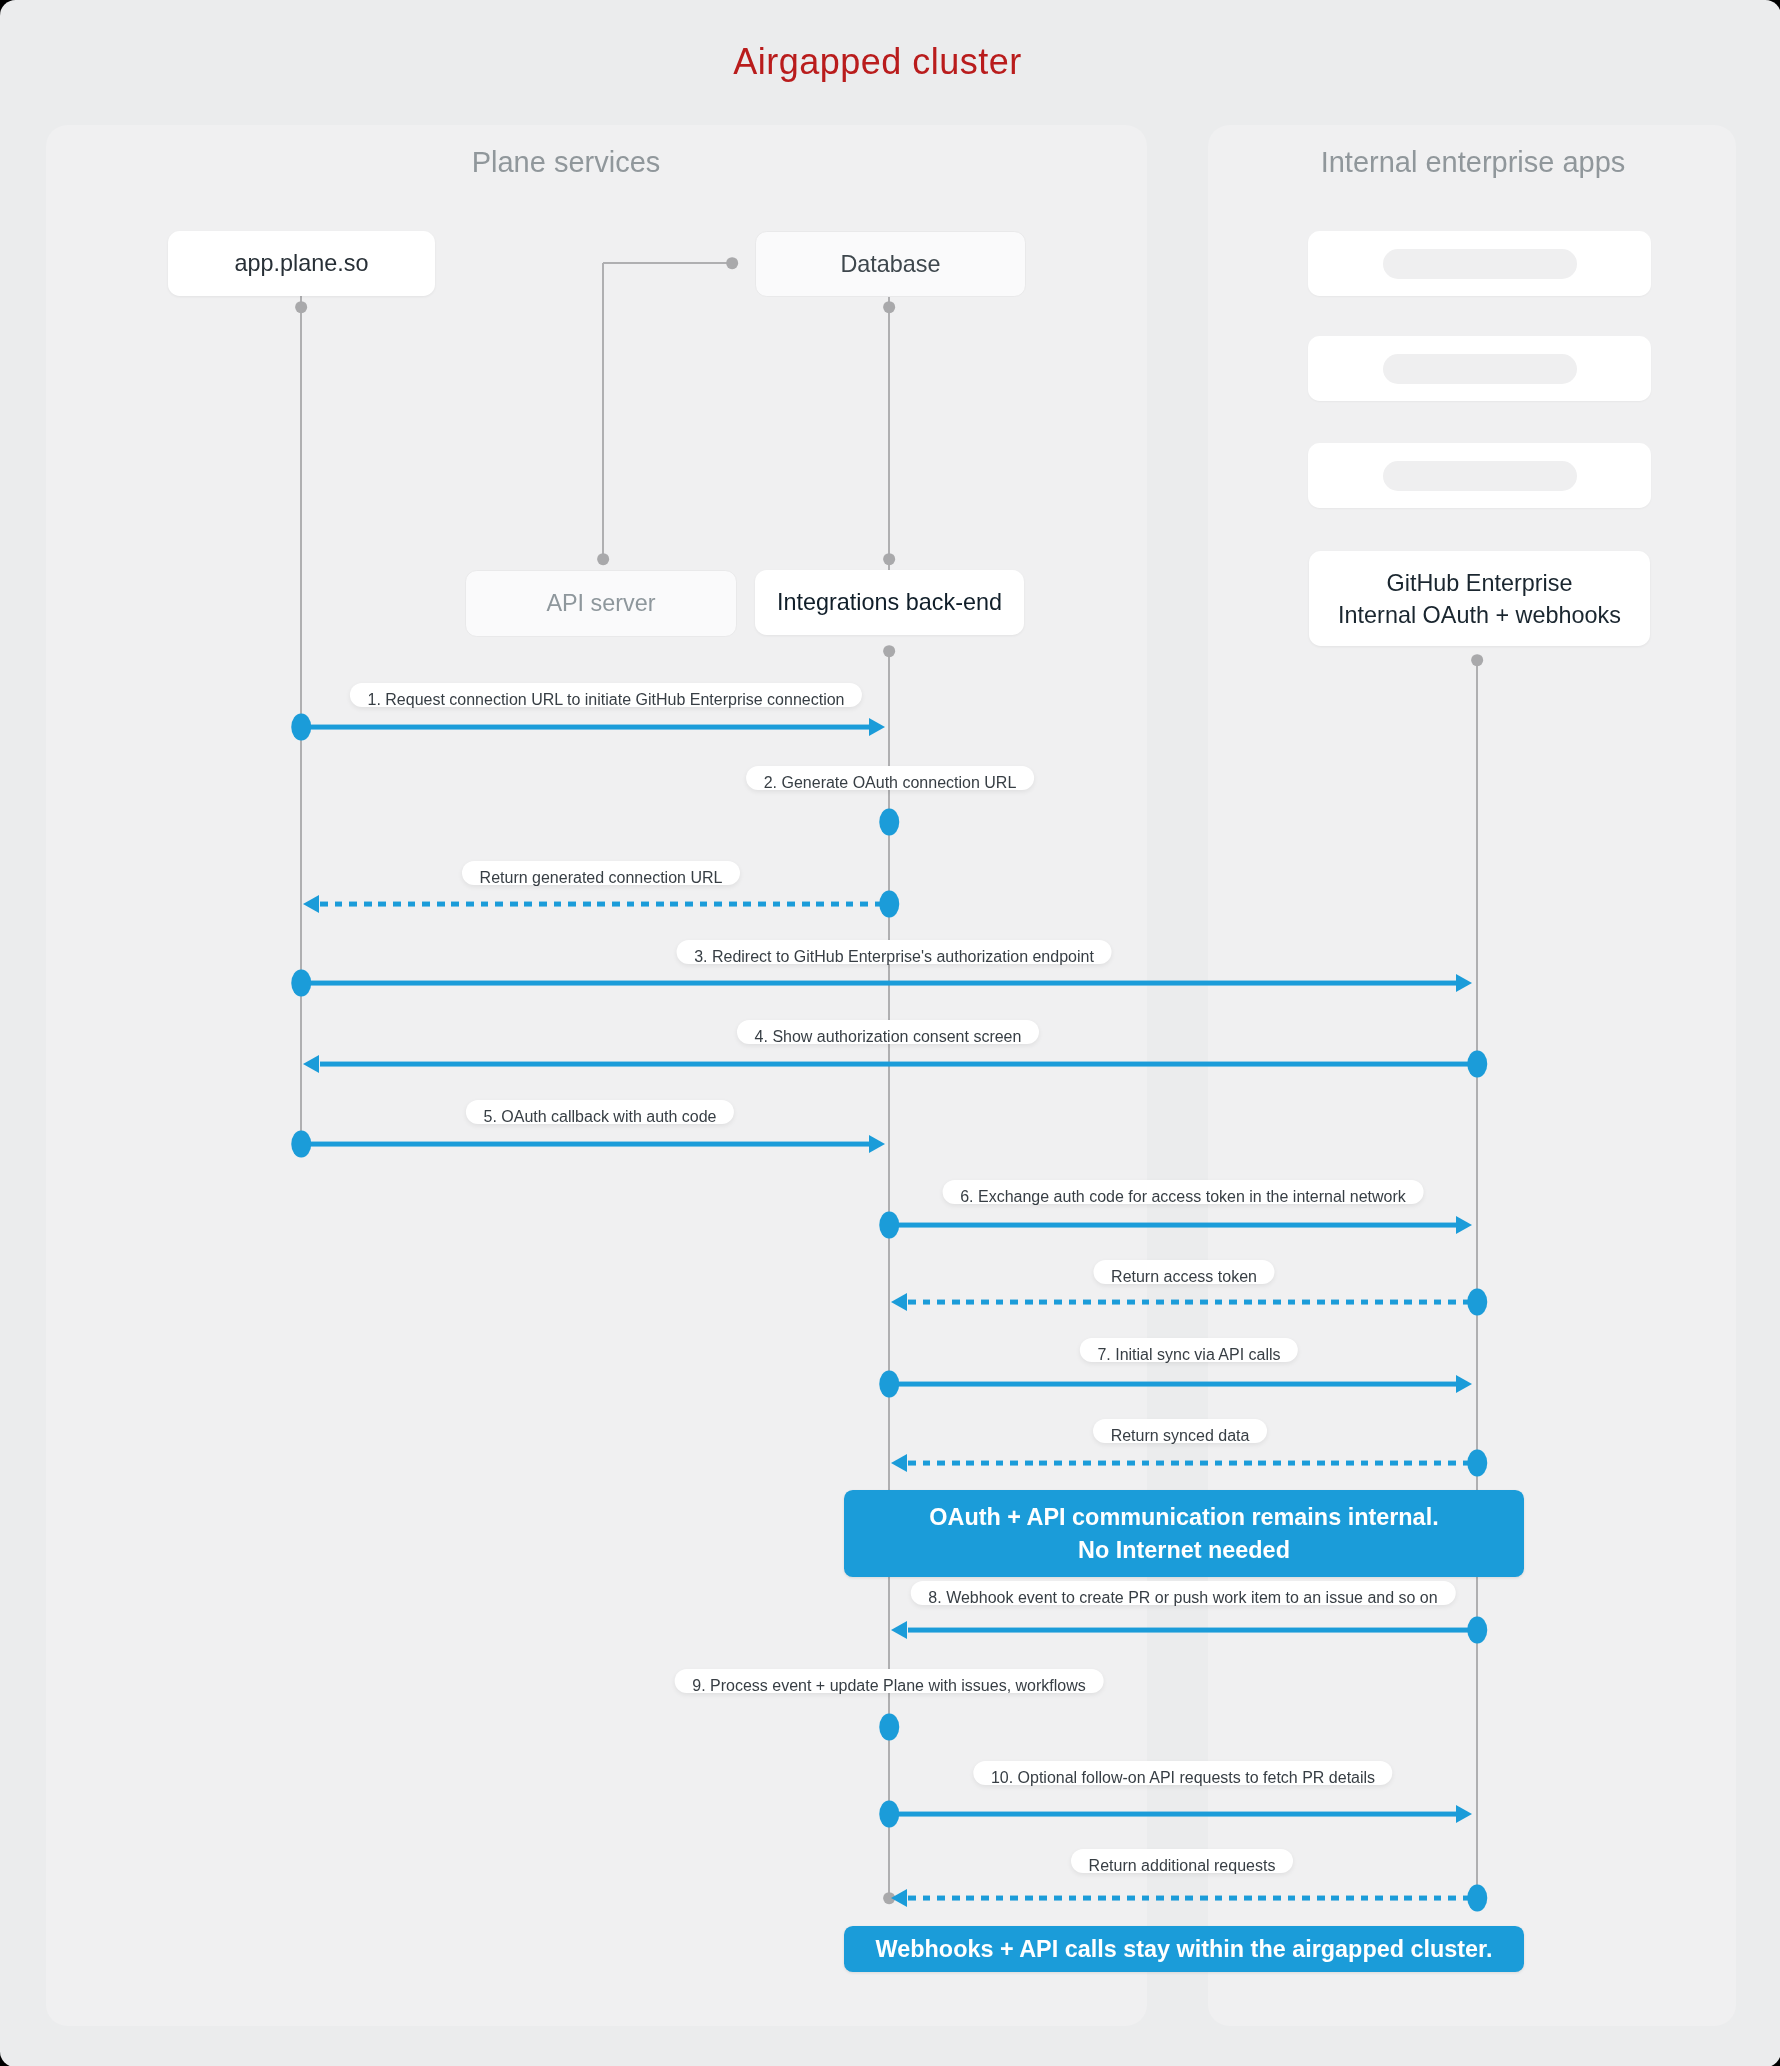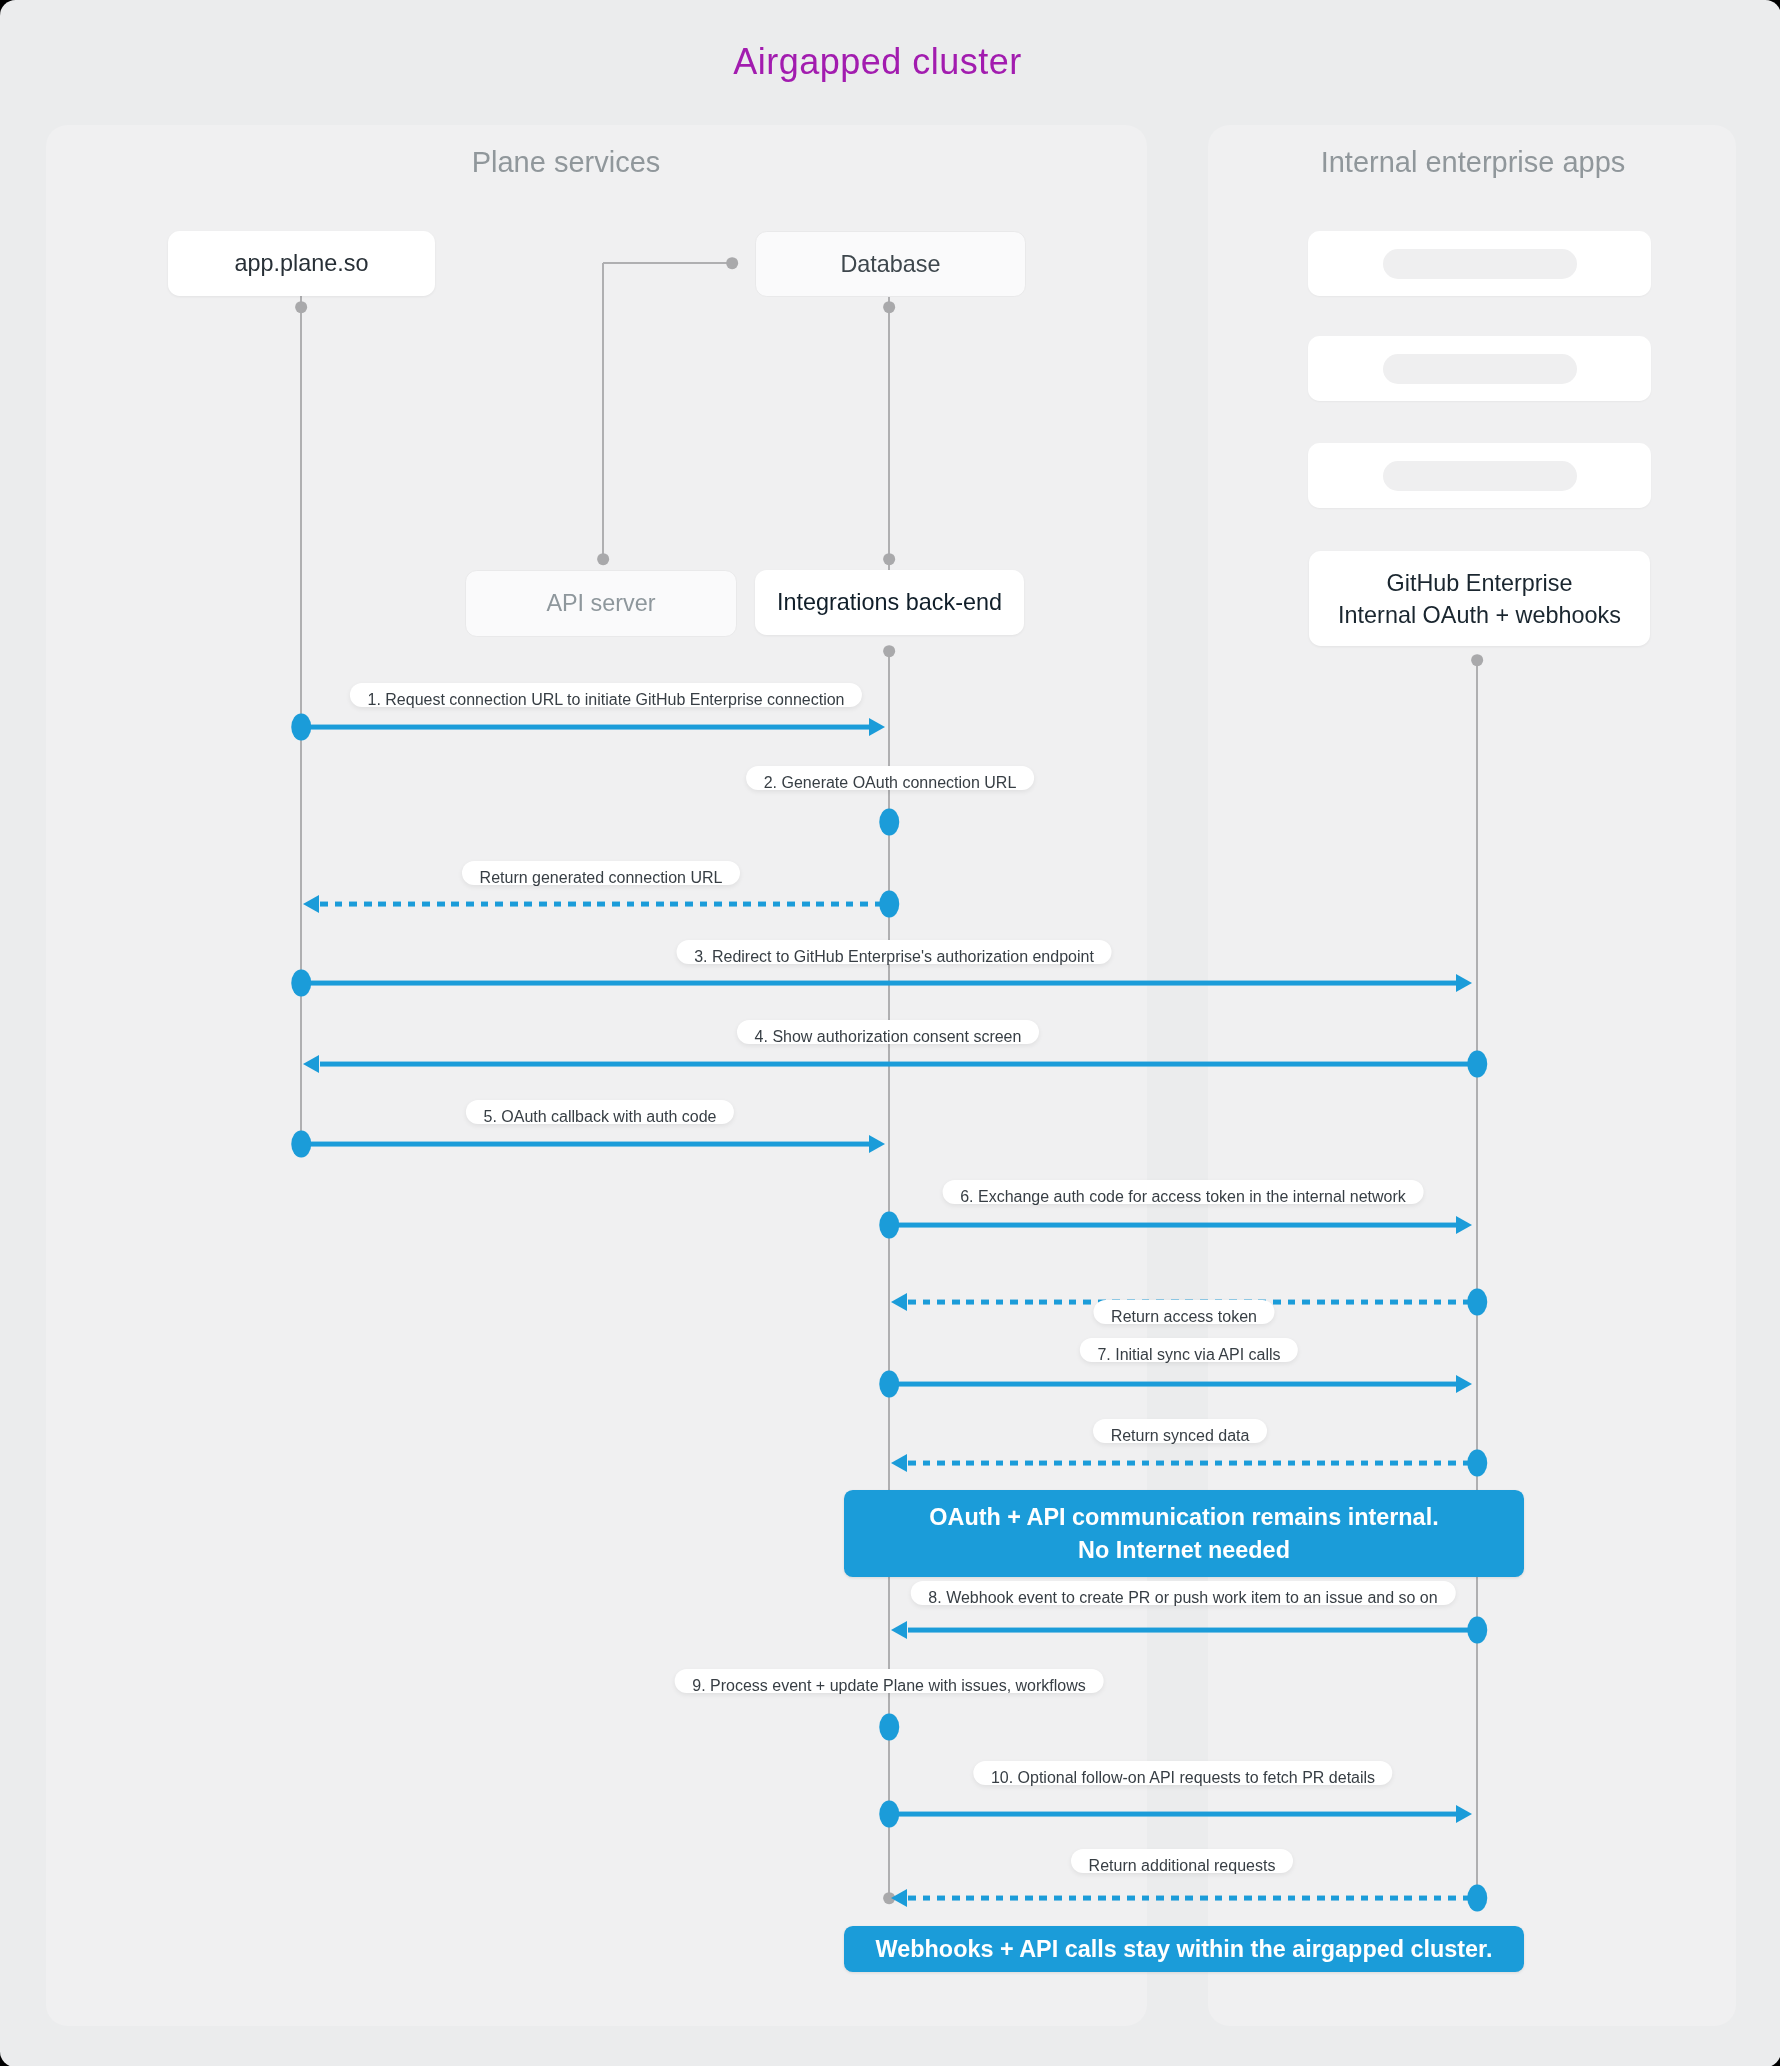--- a/index.html
+++ b/index.html
@@ -1,18 +1,18 @@
 <!DOCTYPE html>
 <html><head>
 <meta charset="utf-8">
 <style>
   html,body{margin:0;padding:0;background:#000;}
   body{font-family:"Liberation Sans","DejaVu Sans",sans-serif;}
   .page{position:relative;width:1781px;height:2067px;background:#EBECED;border-radius:15.6px;overflow:hidden;}
-  .title{position:absolute;top:41px;left:0;width:1755px;text-align:center;font-size:36px;font-weight:500;color:#a21caf;letter-spacing:0.5px;}
+  .title{position:absolute;top:41px;left:0;width:1755px;text-align:center;font-size:36px;font-weight:500;color:#b91c1c;letter-spacing:0.5px;}
   .panel{position:absolute;top:125px;height:1901px;background:#F0F0F1;border-radius:21.5px;}
   .panel.left{left:46px;width:1101px;}
   .panel.right{left:1208px;width:528px;}
   .panel-header{position:absolute;top:146px;transform:translateX(-50%);font-size:29px;font-weight:500;color:#90979B;white-space:nowrap;}
   .box{position:absolute;background:#fff;border-radius:11.7px;display:flex;flex-direction:column;align-items:center;justify-content:center;font-size:23.4px;color:#2A343C;box-shadow:0 1px 2.9px rgba(0,0,0,.06);text-align:center;z-index:2;}
   .box.light{background:#FAFAFB;border:1px solid #E9E9EA;box-shadow:none;}
   .skeleton{position:absolute;left:1308px;width:343px;height:65px;background:#fff;border-radius:11.7px;box-shadow:0 1px 2px rgba(0,0,0,.04);display:flex;align-items:center;justify-content:center;z-index:2;}
   .skeleton .sk-pill{width:194px;height:30px;border-radius:15.6px;background:#EFEFF0;}
   .lifeline{position:absolute;width:2px;background:#AFAFB1;z-index:1;}
   .hline{position:absolute;height:2px;background:#AFAFB1;z-index:1;}
@@ -101,21 +101,21 @@
   <div class="pill" style="left:600px;top:1100px;">5. OAuth callback with auth code</div>
   <div class="line" style="left:301px;top:1144px;width:568px;"></div>
   <div class="ah-r" style="left:869px;top:1144px;"></div>
   <div class="bdot" style="left:301px;top:1144px;"></div>
 
   <div class="pill" style="left:1183px;top:1180px;">6. Exchange auth code for access token in the internal network</div>
   <div class="line" style="left:889px;top:1225px;width:567px;"></div>
   <div class="ah-r" style="left:1456px;top:1225px;"></div>
   <div class="bdot" style="left:889px;top:1225px;"></div>
 
-  <div class="pill" style="left:1184px;top:1300px;">Return access token</div>
+  <div class="pill" style="left:1184px;top:1260px;">Return access token</div>
   <div class="ah-l" style="left:891px;top:1302px;"></div>
   <div class="dline" style="left:908px;top:1302px;width:569px;"></div>
   <div class="bdot" style="left:1477px;top:1302px;"></div>
 
   <div class="pill" style="left:1189px;top:1338px;">7. Initial sync via API calls</div>
   <div class="line" style="left:889px;top:1384px;width:567px;"></div>
   <div class="ah-r" style="left:1456px;top:1384px;"></div>
   <div class="bdot" style="left:889px;top:1384px;"></div>
 
   <div class="pill" style="left:1180px;top:1419px;">Return synced data</div>

